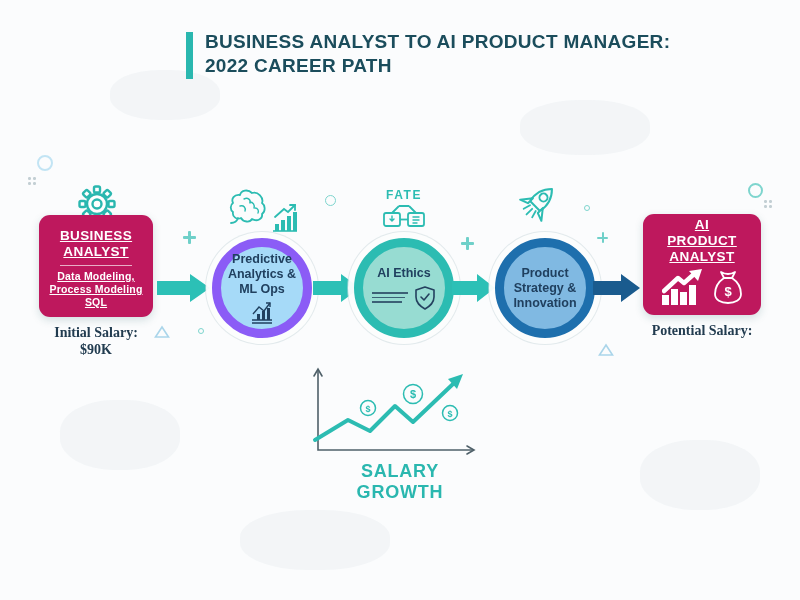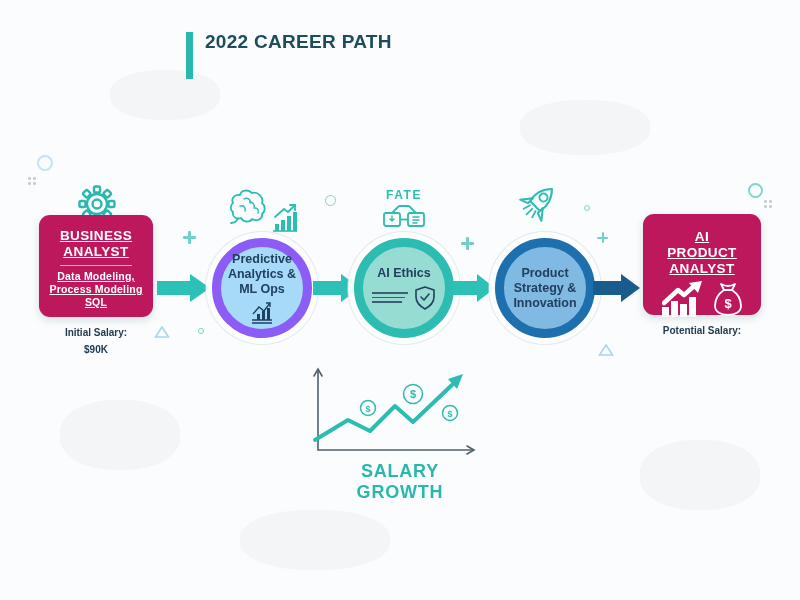--- a/index.html
+++ b/index.html
@@ -11,27 +11,27 @@
   .blob { position:absolute; background:rgba(214,224,227,.22); border-radius:45%; }
 
   
   .accent-bar { position:absolute; left:186px; top:32px; width:7px; height:47px; background:#2ab7af; }
   .page-title { position:absolute; left:205px; top:30px; font-size:19px; line-height:24px; font-weight:bold; color:#1b4d5c; letter-spacing:.3px; }
   .page-title span { display:block; }
 
   
   .node-card { position:absolute; background:#be185d; border-radius:11px; box-shadow:0 3px 8px rgba(30,90,95,.18); color:#fff; text-align:center;text-decoration:underline; }
   .start-card { left:39px; top:215px; width:114px; height:102px; padding-top:13px; }
-  .end-card   { left:643px; top:214px; width:118px; height:101px; padding-top:15px; }
+  .end-card   { left:643px; top:214px; width:118px; height:101px; padding-top:3px; }
   .node-title { font-size:13.5px; line-height:16px; font-weight:bold; letter-spacing:.4px; }
   .node-title span { display:block; }
   .node-divider { width:72px; margin:5px auto 4px auto; border-top:1px solid rgba(255,255,255,.65); }
   .node-skills { font-size:10.5px; line-height:13px; font-weight:bold; letter-spacing:.2px; }
   .node-skills span { display:block; }
-  .salary { position:absolute; text-align:center; color:#223c50; font-weight:bold; font-size:10px; line-height:17px; }
+  .salary { position:absolute; text-align:center; color:#223c50; font-weight:bold; font-size:14px; line-height:17px;font-family:Liberation Serif, serif; }
   .salary span { display:block; }
   .salary-start { left:29px; top:324px; width:134px; }
   .salary-end { left:628px; top:322px; width:148px; }
   .end-icons { display:flex; justify-content:center; align-items:flex-end; gap:9px; margin-top:4px; }
 
   
   .gear-wrap { position:absolute; left:76px; top:183px; width:42px; height:42px; }
 
   
   .step-circle { position:absolute; width:100px; height:100px; border-radius:50%;
@@ -81,20 +81,21 @@
 <div class="canvas">
 
   <div class="blob" style="left:60px;top:400px;width:120px;height:70px;"></div>
   <div class="blob" style="left:240px;top:510px;width:150px;height:60px;"></div>
   <div class="blob" style="left:520px;top:100px;width:130px;height:55px;"></div>
   <div class="blob" style="left:640px;top:440px;width:120px;height:70px;"></div>
   <div class="blob" style="left:110px;top:70px;width:110px;height:50px;"></div>
 
   <div class="accent-bar"></div>
   <h1 class="page-title">
+    <span>BUSINESS ANALYST TO AI PRODUCT MANAGER:</span>
     <span>2022 CAREER PATH</span>
   </h1>
 
   <div class="ring" style="left:37px;top:155px;width:16px;height:16px;border:2px solid #c2e4f4;"></div>
   <div class="dots" style="left:28px;top:177px;"></div>
   <div class="plus" style="left:183px;top:231px;width:13px;height:13px;"></div>
   <div class="ring" style="left:325px;top:195px;width:11px;height:11px;border:1.5px solid #7ed5ce;"></div>
   <div class="plus" style="left:461px;top:237px;width:13px;height:13px;"></div>
   <div class="ring" style="left:584px;top:205px;width:6px;height:6px;border:1.5px solid #7ed5ce;"></div>
   <div class="plus small" style="left:597px;top:232px;width:11px;height:11px;"></div>

